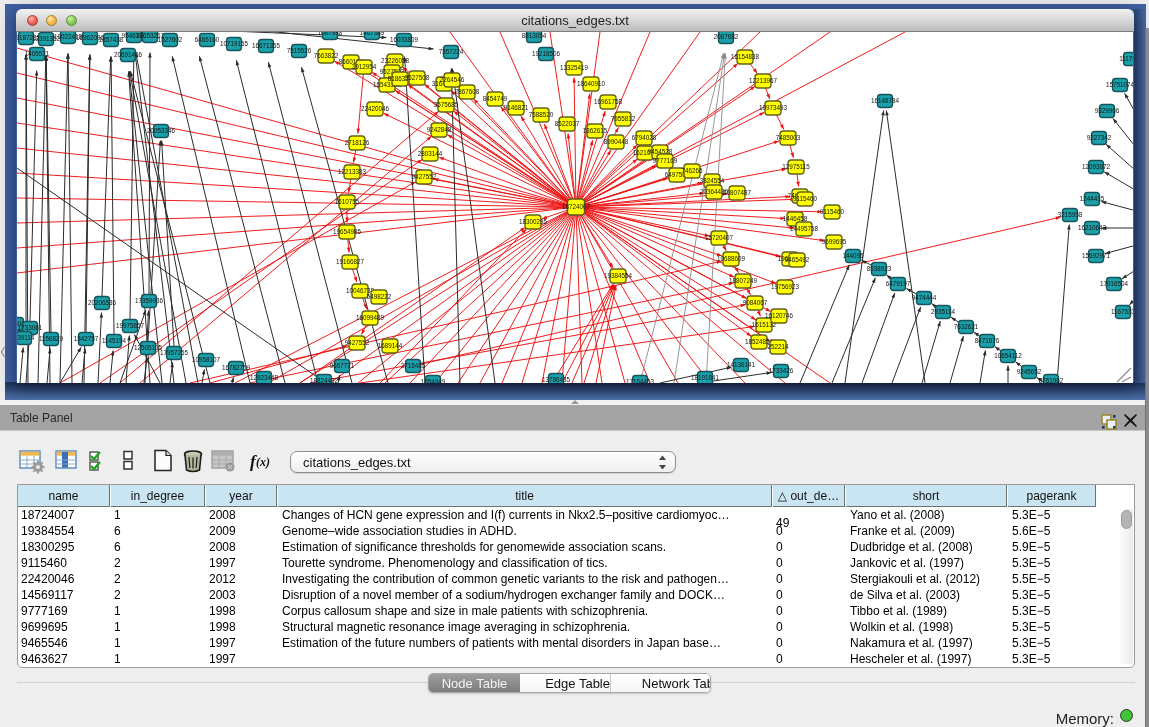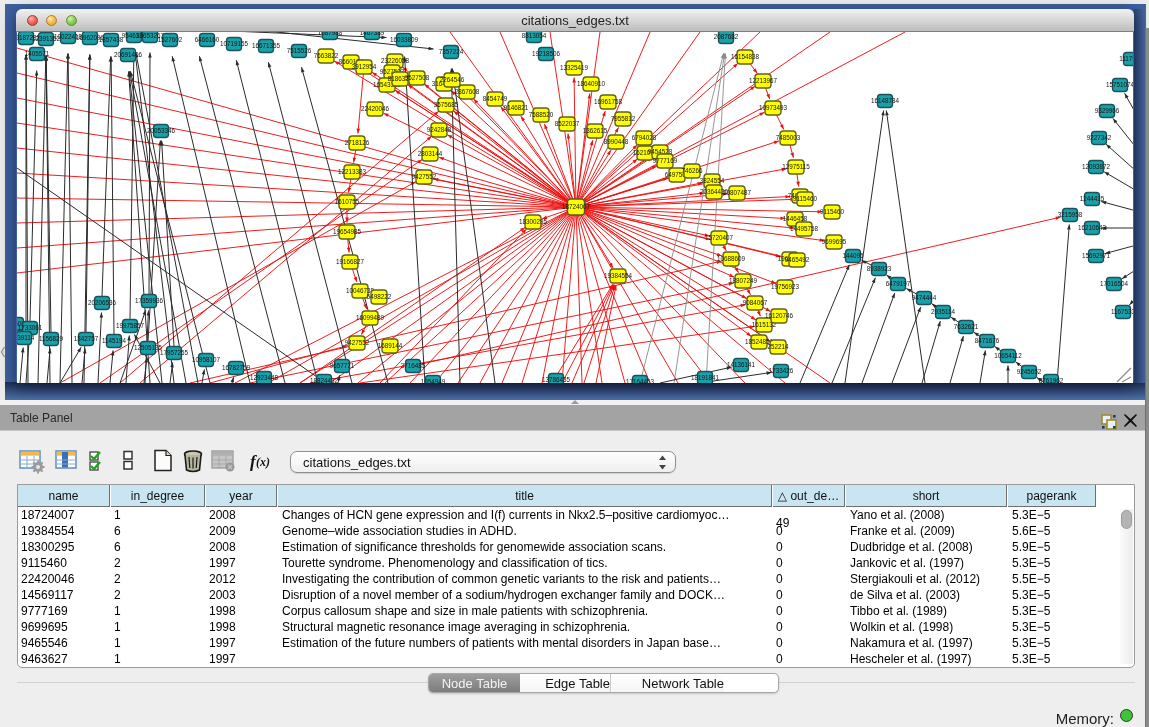--- a/index.html
+++ b/index.html
@@ -825,21 +825,21 @@
       <div style="position:absolute;left:191px;top:0;white-space:nowrap">1997</div>
       <div style="position:absolute;left:264px;top:0;white-space:nowrap">Tourette syndrome. Phenomenology and classification of tics.</div>
       <div style="position:absolute;left:758px;top:0;white-space:nowrap">0</div>
       <div style="position:absolute;left:832px;top:0;white-space:nowrap">Jankovic et al. (1997)</div>
       <div style="position:absolute;left:994px;top:0;white-space:nowrap">5.3E−5</div>
     </div>
     <div class="trow" style="top:86px">
       <div style="position:absolute;left:3px;top:0;white-space:nowrap">22420046</div>
       <div style="position:absolute;left:96px;top:0;white-space:nowrap">2</div>
       <div style="position:absolute;left:191px;top:0;white-space:nowrap">2012</div>
-      <div style="position:absolute;left:264px;top:0;white-space:nowrap">Investigating the contribution of common genetic variants to the risk and patients…</div>
+      <div style="position:absolute;left:264px;top:0;white-space:nowrap">Investigating the contribution of common genetic variants to the risk and pathogen…</div>
       <div style="position:absolute;left:758px;top:0;white-space:nowrap">0</div>
       <div style="position:absolute;left:832px;top:0;white-space:nowrap">Stergiakouli et al. (2012)</div>
       <div style="position:absolute;left:994px;top:0;white-space:nowrap">5.5E−5</div>
     </div>
     <div class="trow" style="top:102px">
       <div style="position:absolute;left:3px;top:0;white-space:nowrap">14569117</div>
       <div style="position:absolute;left:96px;top:0;white-space:nowrap">2</div>
       <div style="position:absolute;left:191px;top:0;white-space:nowrap">2003</div>
       <div style="position:absolute;left:264px;top:0;white-space:nowrap">Disruption of a novel member of a sodium/hydrogen exchanger family and DOCK…</div>
       <div style="position:absolute;left:758px;top:0;white-space:nowrap">0</div>
@@ -879,21 +879,21 @@
       <div style="position:absolute;left:191px;top:0;white-space:nowrap">1997</div>
       <div style="position:absolute;left:758px;top:0;white-space:nowrap">0</div>
       <div style="position:absolute;left:832px;top:0;white-space:nowrap">Hescheler et al. (1997)</div>
       <div style="position:absolute;left:994px;top:0;white-space:nowrap">5.3E−5</div>
     </div>
   <div style="position:absolute;left:1102px;top:24px;width:13px;height:155px;background:linear-gradient(90deg,#fafafa,#ececec)"></div>
   <div style="position:absolute;left:1103px;top:25px;width:11px;height:19px;border-radius:6px;background:#b4b4b4;border:1px solid #9d9d9d"></div>
 </div>
 
 <div style="position:absolute;left:17px;top:682px;width:1118px;height:1px;background:#d2d2d2"></div>
-<div style="position:absolute;left:428px;top:673px;width:351px;height:20px;border:1px solid #a8a8a8;
+<div style="position:absolute;left:428px;top:673px;width:283px;height:20px;border:1px solid #a8a8a8;
  border-radius:5px;overflow:hidden;background:#fff;box-shadow:0 1px 2px rgba(0,0,0,.18);font-size:13px">
   <div style="position:absolute;left:0;top:0;width:91px;height:20px;background:linear-gradient(#9e9e9e,#787878);
    color:#f3f3f3;text-align:center;line-height:19px">Node Table</div>
   <div style="position:absolute;left:91px;top:0;width:91px;height:20px;background:linear-gradient(#ffffff,#f4f4f4);
    color:#111;text-align:right;line-height:19px;border-right:1px solid #c8c8c8">Edge Table</div>
   <div style="position:absolute;left:183px;top:0;width:112px;height:20px;background:linear-gradient(#ffffff,#f4f4f4);
    color:#111;text-align:right;line-height:19px">Network Table</div>
 </div>
 
 <div style="position:absolute;left:1040px;top:710px;width:74px;text-align:right;font-size:15px;color:#222">Memory: OK</div>

